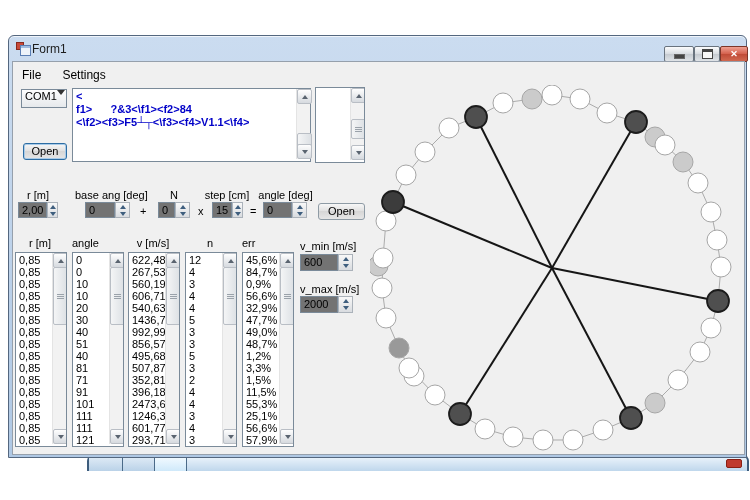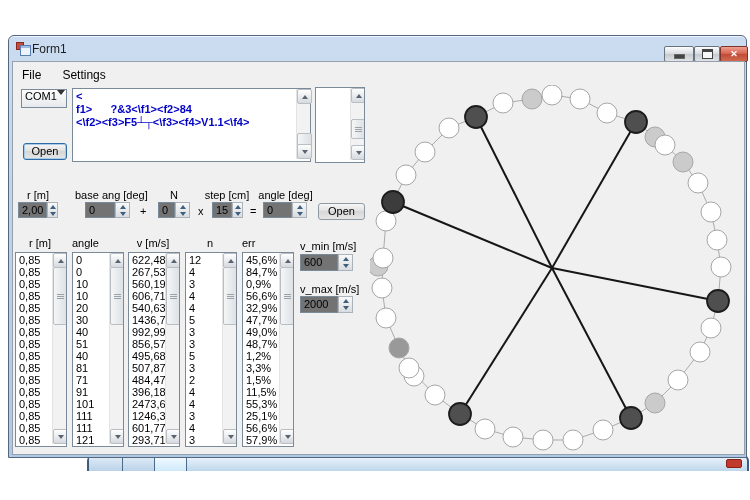--- a/index.html
+++ b/index.html
@@ -250,21 +250,21 @@
       <div class="row">622,48</div>
       <div class="row">267,53</div>
       <div class="row">560,19</div>
       <div class="row">606,71</div>
       <div class="row">540,63</div>
       <div class="row">1436,7</div>
       <div class="row">992,99</div>
       <div class="row">856,57</div>
       <div class="row">495,68</div>
       <div class="row">507,87</div>
-      <div class="row">484,47</div>
+      <div class="row">352,81</div>
       <div class="row">396,18</div>
       <div class="row">2473,6</div>
       <div class="row">1246,3</div>
       <div class="row">601,77</div>
       <div class="row">293,71</div>
     </div>
     <div class="vsb" style="right: 0px; top: 0px; width: 13px; height: 191px;">
       <div class="sbtn" style="top:0">
         <span class="tri-up"></span>
       </div>

